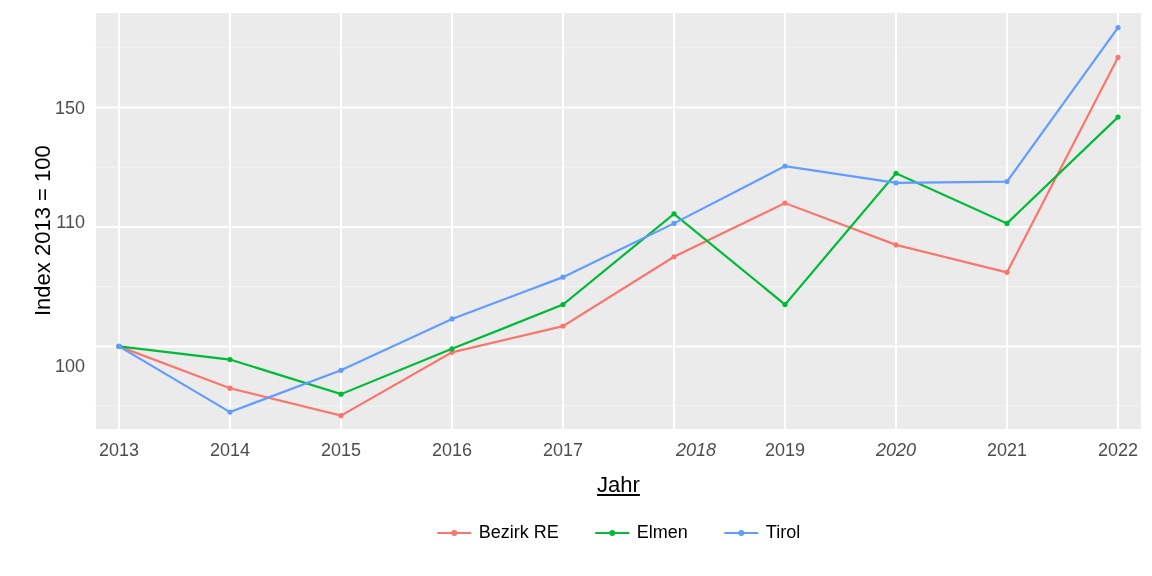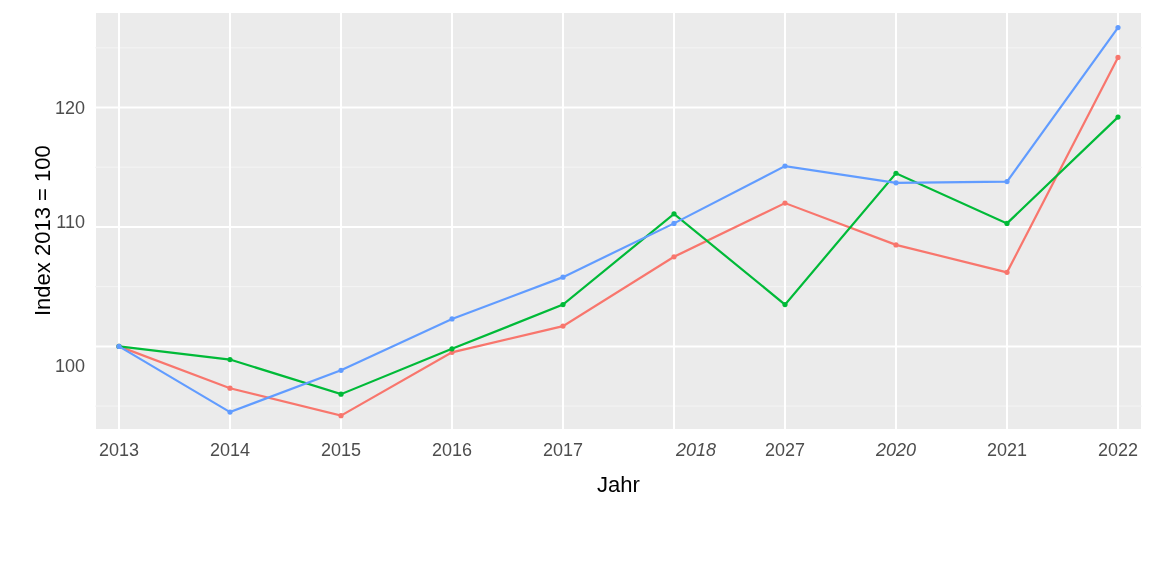--- a/index.html
+++ b/index.html
@@ -151,34 +151,57 @@
       <circle cx="563" cy="277.1314285714286" r="2.6" fill="#619CFF"></circle>
       <circle cx="674" cy="223.38857142857145" r="2.6" fill="#619CFF"></circle>
       <circle cx="785" cy="166.06285714285724" r="2.6" fill="#619CFF"></circle>
       <circle cx="896" cy="182.7828571428571" r="2.6" fill="#619CFF"></circle>
       <circle cx="1007" cy="181.58857142857147" r="2.6" fill="#619CFF"></circle>
       <circle cx="1118" cy="27.52571428571423" r="2.6" fill="#619CFF"></circle>
     </svg>
 
   <div class="y-title" id="y-title" style="left: 30px; top: 316px;">Index  2013  = 100</div>
 
-  <div class="x-title" id="x-title" style="left: 618.5px; top: 472px;">Jahr</div>
+  <div class="x-title" id="x-title" style="left: 618.5px; top: 472px; text-decoration: underline;">Jahr</div>
 
   <div id="x-ticks">
       <div class="tick-label-x" style="left: 119px; top: 440px;">2013</div>
       <div class="tick-label-x" style="left: 230px; top: 440px;">2014</div>
       <div class="tick-label-x" style="left: 341px; top: 440px;">2015</div>
       <div class="tick-label-x" style="left: 452px; top: 440px;">2016</div>
       <div class="tick-label-x" style="left: 563px; top: 440px;">2017</div>
       <div class="tick-label-x" style="left: 696px; top: 440px; font-style: italic;">2018</div>
-      <div class="tick-label-x" style="left: 785px; top: 440px;">2027</div>
+      <div class="tick-label-x" style="left: 785px; top: 440px;">2019</div>
       <div class="tick-label-x" style="left: 896px; top: 440px; font-style: italic;">2020</div>
       <div class="tick-label-x" style="left: 1007px; top: 440px;">2021</div>
       <div class="tick-label-x" style="left: 1118px; top: 440px;">2022</div>
     </div>
   <div id="y-ticks">
       <div class="tick-label-y" style="right: 1067px; top: 346.4px; margin-top: 20px;">100</div>
       <div class="tick-label-y" style="right: 1067px; top: 222px;">110</div>
-      <div class="tick-label-y" style="right: 1067px; top: 107.543px;">120</div>
+      <div class="tick-label-y" style="right: 1067px; top: 107.543px;">150</div>
     </div>
 
+  <div class="legend" id="legend" style="left: 618.5px; top: 522px; transform: translateX(-50%);">
+      <div class="legend-item">
+        <div class="legend-swatch">
+          <div class="legend-line" style="background: rgb(248, 118, 109);"></div>
+          <div class="legend-dot" style="background: rgb(248, 118, 109);"></div>
+        </div>
+        <span>Bezirk RE</span>
+      </div>
+      <div class="legend-item">
+        <div class="legend-swatch">
+          <div class="legend-line" style="background: rgb(0, 186, 56);"></div>
+          <div class="legend-dot" style="background: rgb(0, 186, 56);"></div>
+        </div>
+        <span>Elmen</span>
+      </div>
+      <div class="legend-item">
+        <div class="legend-swatch">
+          <div class="legend-line" style="background: rgb(97, 156, 255);"></div>
+          <div class="legend-dot" style="background: rgb(97, 156, 255);"></div>
+        </div>
+        <span>Tirol</span>
+      </div>
+    </div>
 
 </div>
 
 </body></html>

